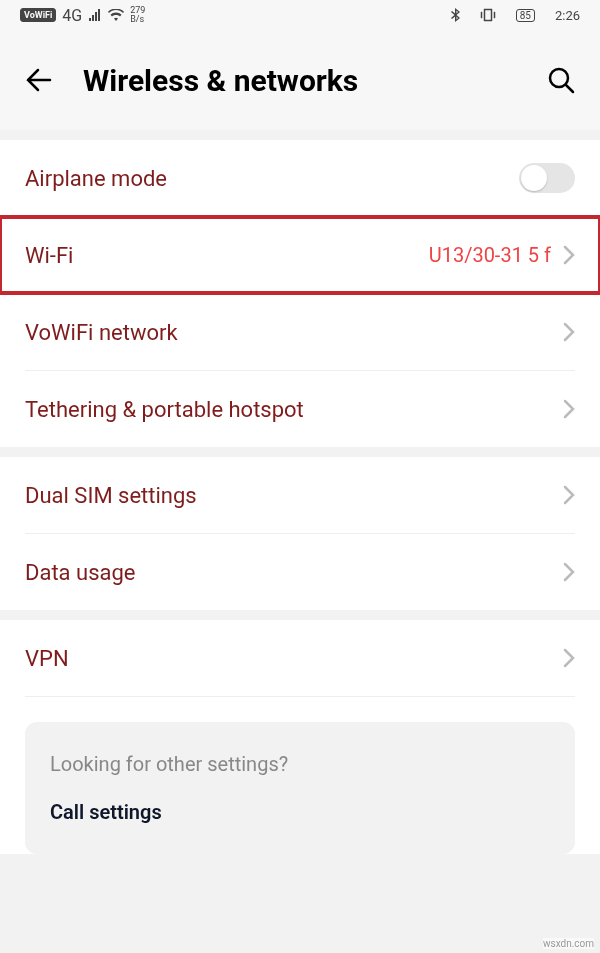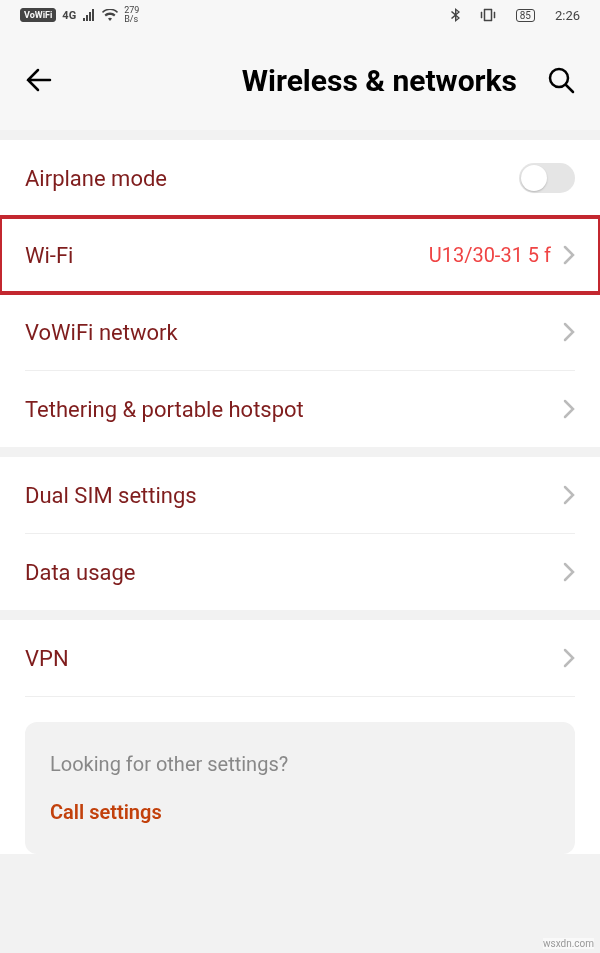--- a/index.html
+++ b/index.html
@@ -28,21 +28,21 @@
     .status-right { display: flex; align-items: center; gap: 20px; }
     .vowifi-badge {
       border: 1px solid #444;
       border-radius: 3px;
       font-size: 9px;
       font-weight: bold;
       padding: 1px 3px;
       background: #444;
       color: #f7f7f7;
     }
-    .sig { font-size: 11px; font-weight: bold;}
+    .sig { font-size: 16px; font-weight: normal;}
     .speed { display: flex; flex-direction: column; font-size: 9px; line-height: 1; }
     .battery-badge {
       border: 1px solid #444;
       border-radius: 3px;
       font-size: 10px;
       padding: 0 3px;
     }
     
     
     .header {
@@ -50,21 +50,20 @@
       background: #f7f7f7;
       display: flex;
       align-items: center;
       padding: 0 25px;
       gap: 30px;
     }
     .header-title {
       font-size: 30px;
       font-weight: 700;
       flex: 1;
-      text-align: right;
     }
     
     
     .section {
       background: #fff;
       margin-top: 10px;
     }
     .section:first-of-type { margin-top: 0; }
     
     .row {
@@ -124,21 +123,21 @@
       border-radius: 12px;
     }
     .footer-prompt {
       font-size: 20px;
       color: #888;
       margin-bottom: 24px;
     }
     .footer-link {
       font-size: 20px;
       font-weight: 600;
-      color: #c2410c;
+      color: #0f172a;
     }
     
     
     .watermark {
       position: absolute;
       bottom: 4px;
       right: 6px;
       font-size: 10px;
       color: #999;
       background: rgba(255,255,255,0.5);

